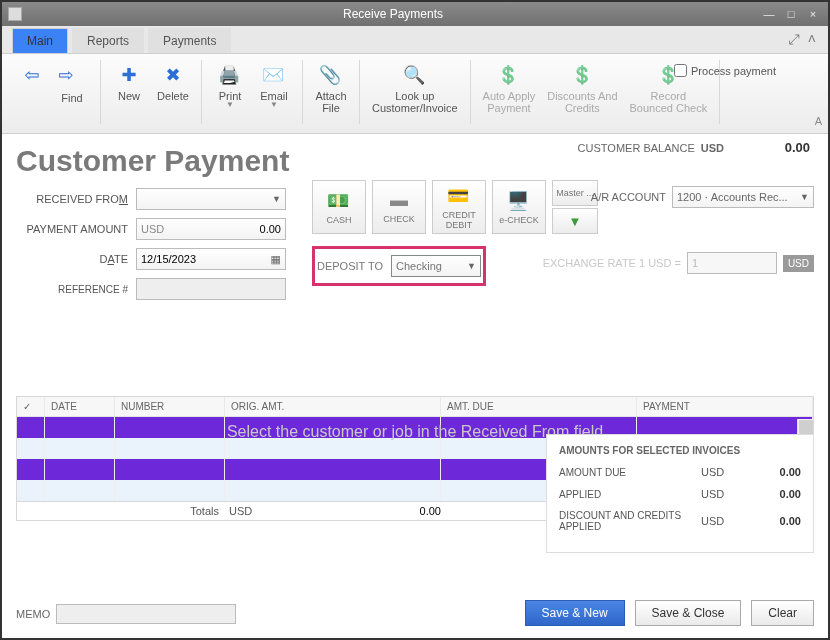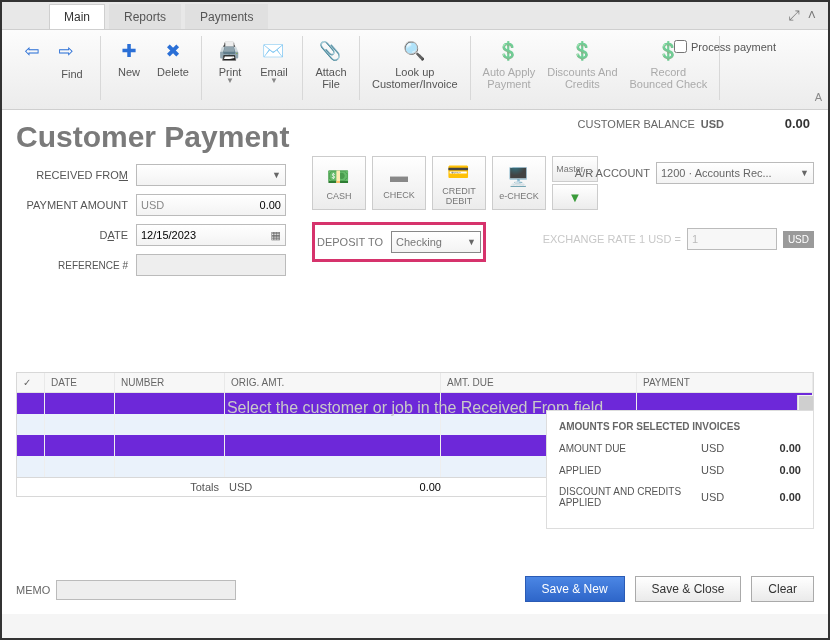--- a/index.html
+++ b/index.html
@@ -5,21 +5,21 @@
 * { box-sizing: border-box; margin: 0; padding: 0; font-family: Arial, Helvetica, sans-serif; }
 body { background: #fff; }
 .window { width: 830px; height: 640px; border: 2px solid #333; background: #f5f5f5; position: relative; overflow: hidden; }
 .titlebar { height: 24px; background: linear-gradient(#8a8a8a,#707070); color: #fff; display: flex; align-items: center; padding: 0 6px; font-size: 12px; }
 .titlebar .title { flex: 1; text-align: center; }
 .titlebar .wicon { width: 14px; height: 14px; margin-right: 4px; display: inline-block; background: #ddd; border: 1px solid #aaa; }
 .wbtns { display: flex; gap: 4px; }
 .wbtn { width: 18px; height: 14px; display: flex; align-items: center; justify-content: center; color: #eee; font-size: 11px; cursor: pointer; }
 .tabs { height: 28px; background: #e8e8e8; display: flex; align-items: flex-end; padding: 0 10px; border-bottom: 1px solid #cfcfcf; position: relative; }
 .tab { padding: 5px 14px; font-size: 12px; color: #555; cursor: pointer; border: 1px solid transparent; border-bottom: none; margin-right: 4px; background: #e0e0e0; }
-.tab.active { background: #ffffff; border-color: #cfcfcf; color: #333; margin-left: 37px; }
+.tab.active { background: #3b82f6; border-color: #cfcfcf; color: #333; }
 .tabs .right-icons { position: absolute; right: 12px; top: 5px; display: flex; gap: 8px; color: #777; font-size: 14px; }
 .toolbar { height: 80px; background: linear-gradient(#fcfcfc,#ececec); display: flex; align-items: flex-start; padding: 6px 8px; border-bottom: 1px solid #cfcfcf; position: relative; }
 .tbtn { display: flex; flex-direction: column; align-items: center; justify-content: flex-start; min-width: 44px; padding: 2px 6px; font-size: 11px; color: #555; cursor: pointer; }
 .tbtn .ico { width: 26px; height: 26px; display: flex; align-items: center; justify-content: center; font-size: 18px; margin-bottom: 2px; }
 .tbtn.dim { color: #aaa; }
 .tbtn.dim .ico { opacity: 0.55; }
 .tbtn .dd { font-size: 8px; color: #888; margin-top: -2px; }
 .tsep { width: 1px; background: #d8d8d8; height: 64px; margin: 0 6px; }
 .process-payment { position: absolute; right: 52px; top: 10px; font-size: 11px; color: #555; display: flex; align-items: center; gap: 4px; }
 .content { background: #fff; padding: 10px 14px 0 14px; height: calc(100% - 24px - 28px - 80px); position: relative; }
@@ -69,20 +69,29 @@
 .memo-row { position: absolute; left: 14px; bottom: 14px; font-size: 11px; color: #666; display: flex; align-items: center; gap: 6px; }
 .memo-row .txt { width: 180px; height: 20px; background: #eee; }
 .btn-row { position: absolute; right: 14px; bottom: 12px; display: flex; gap: 10px; }
 .btn { height: 26px; padding: 0 16px; font-size: 12px; border: 1px solid #aaa; background: linear-gradient(#fff,#eaeaea); display: flex; align-items: center; cursor: pointer; color: #333; }
 .btn.primary { background: linear-gradient(#4b86e4,#2e66c9); color: #fff; border-color: #2a5bb5; }
 .form-lbl.sm { font-size: 10px; }
 </style>
 </head>
 <body>
 <div class="window">
+  <div class="titlebar">
+    <span class="wicon"></span>
+    <span class="title">Receive Payments</span>
+    <div class="wbtns">
+      <span class="wbtn">—</span>
+      <span class="wbtn">□</span>
+      <span class="wbtn">×</span>
+    </div>
+  </div>
 
   <div class="tabs">
     <div class="tab active">Main</div>
     <div class="tab">Reports</div>
     <div class="tab">Payments</div>
     <div class="right-icons">
       <span>⤢</span>
       <span>˄</span>
     </div>
   </div>
@@ -206,21 +215,21 @@
       <div class="pm narrow" style="height:26px;justify-content:center">
           <span>Master ...</span>
         </div>
       <div class="pm narrow" style="height:26px;margin-left:-52px;margin-top:28px;justify-content:center">
           <span style="color:#3a9b3a;font-size:13px">▼</span>
         </div>
     </div>
 
     <div class="ar-row">
       <span>A/R ACCOUNT</span>
-      <div class="drop" style="width:158px">
+      <div class="drop" style="width:142px">
           <span>1200 · Accounts Rec...</span>
           <span class="caret">▼</span>
         </div>
     </div>
 
     <div class="depositrow">
       <span>DEPOSIT TO</span>
       <div class="drop" style="width:90px;border-color:#888">
           <span>Checking</span>
           <span class="caret">▼</span>

